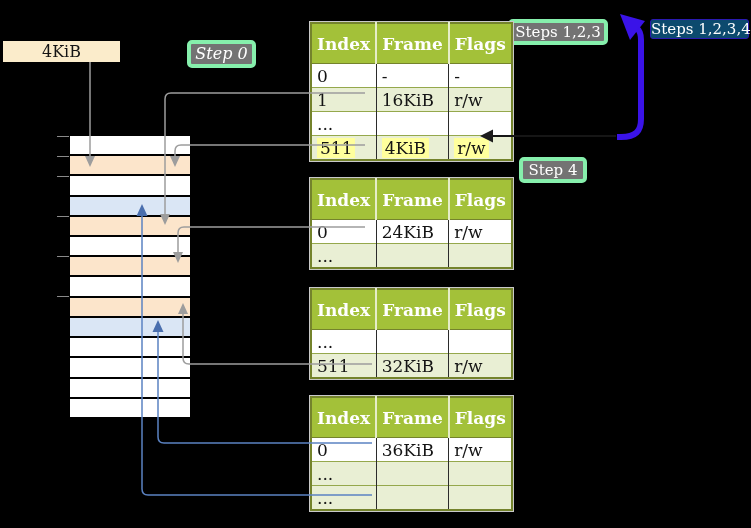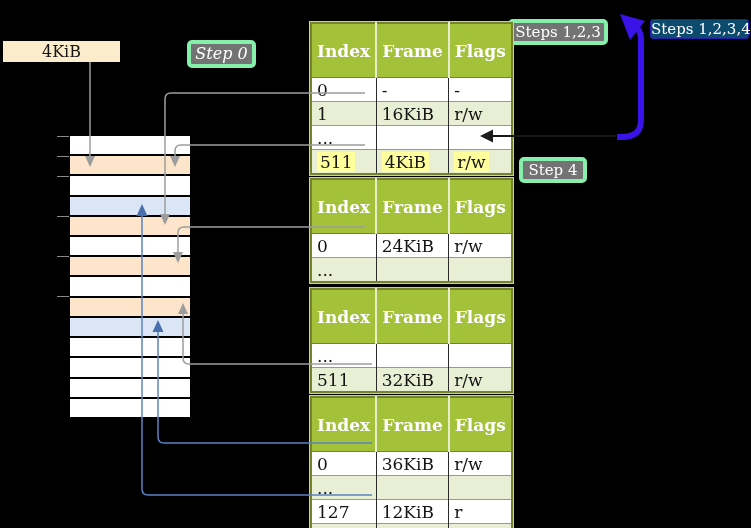--- a/index.html
+++ b/index.html
@@ -26,21 +26,21 @@
   .memrow{background:#fff;}
   .memrow[data-kind="table-frame"]{background:#fce5cb;}
   .memrow[data-kind="mapped-page"]{background:#dae6f5;}
   .memrow[data-kind="plain"]{background:#ffffff;}
 
   
   .ptable{position:absolute;left:310px;}
   .ptable table{border-collapse:collapse;border:2px solid #74832c;outline:1px solid #c9c9c9;
     table-layout:fixed;}
   .ptable th{background:#a3c139;color:#fff;font-weight:bold;font-size:17px;
-    text-align:left;height:21px;padding:16px 5px;border-right:2px solid #e6edc8;
+    text-align:left;height:21px;padding:9px 5px;border-right:2px solid #e6edc8;
     border-bottom:1px solid #74832c;}
   .ptable th:last-child{border-right:none;text-align:right;}
   .ptable td{font-size:17px;color:#141414;height:23px;padding:0 5px;background:#fff;
     border-right:1px solid #2b2b2b;border-top:1.5px solid #95a84c;overflow:hidden;}
   .ptable td:last-child{border-right:none;}
   .ptable tr.shaded td{background:#e9efd4;}
   .hl{background:#ffff9d;padding:0 3px;}
 
   
   svg.overlay{position:absolute;left:0;top:0;pointer-events:none;}
@@ -181,25 +181,20 @@
       <tr>
         <td>0</td>
         <td>36KiB</td>
         <td>r/w</td>
       </tr>
       <tr class="shaded">
         <td>...</td>
         <td></td>
         <td></td>
       </tr>
-      <tr>
-        <td>127</td>
-        <td>12KiB</td>
-        <td>r</td>
-      </tr>
       <tr class="shaded">
         <td>...</td>
         <td></td>
         <td></td>
       </tr>
     </tbody>
       </table>
   </div>
 
   <svg class="overlay" width="751" height="528" viewBox="0 0 751 528">

